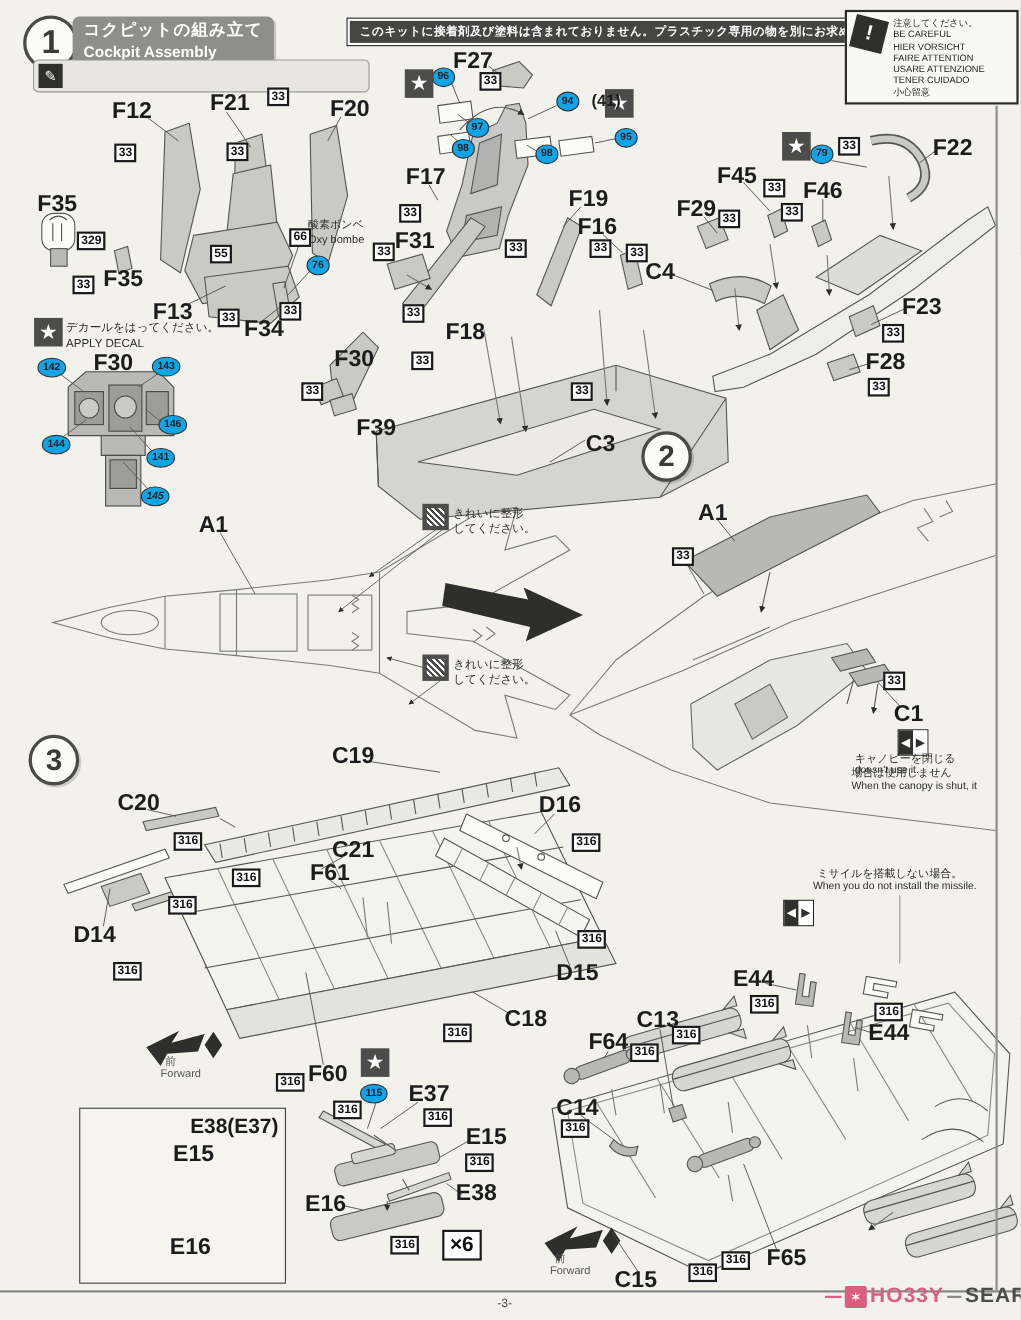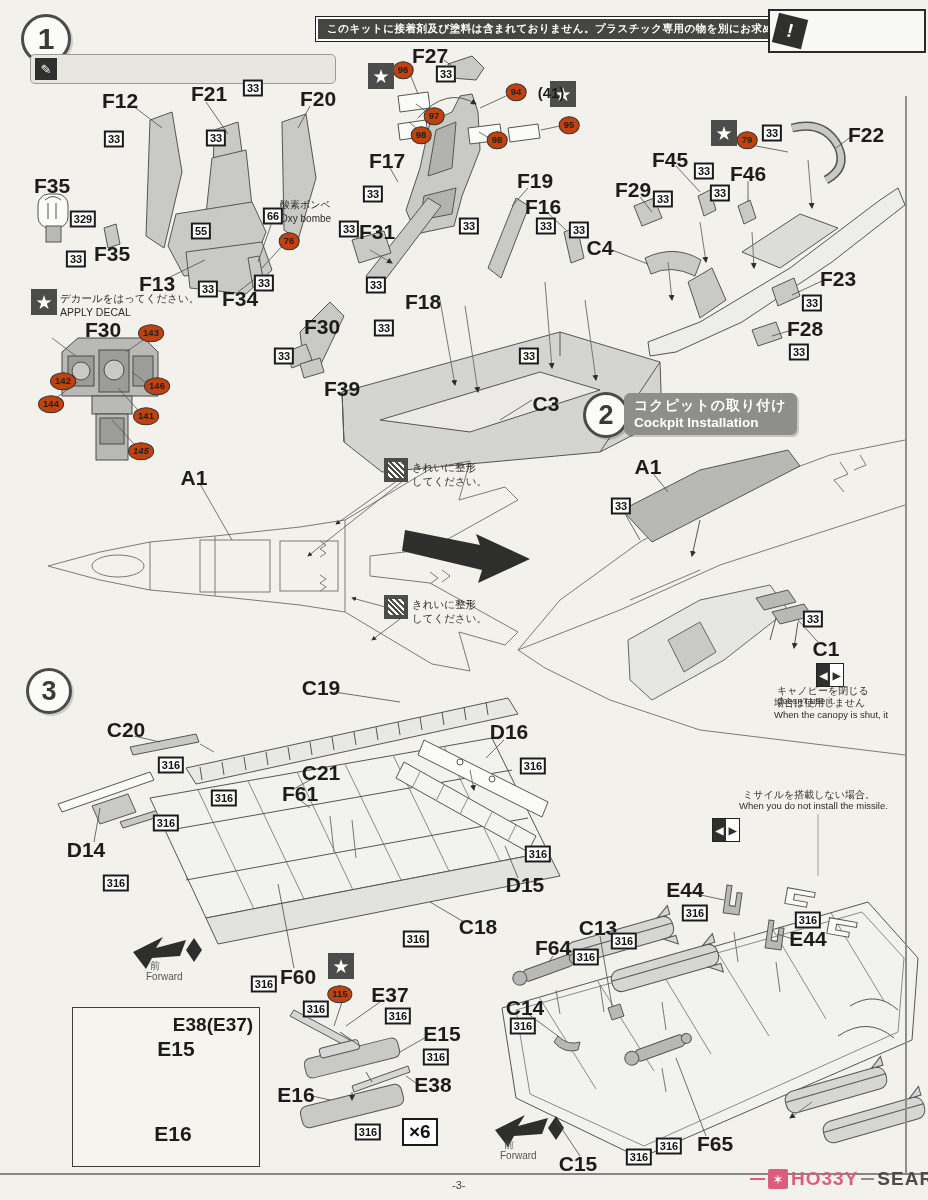--- a/index.html
+++ b/index.html
@@ -22,21 +22,21 @@
   .kitnote{position:absolute;border:1px solid #222;background:#fff;padding:2px;}
   .kitnote-inner{background:#454543;color:#fff;font-weight:bold;font-size:10.5px;letter-spacing:.5px;
     padding:3px 9px;white-space:nowrap;}
   .cautionbox{position:absolute;background:#f8f8f5;border:2px solid #2a2a28;display:flex;gap:7px;padding:5px;}
   .caution-lines{font-size:8.4px;line-height:1.22;color:#222;white-space:nowrap;}
   .excl{font-weight:bold;font-size:19px;transform:rotate(14deg);}
   
   .plabel{position:absolute;transform:translate(-50%,-50%);font-weight:bold;font-size:21px;color:#1c1c1c;white-space:nowrap;}
   .psq{position:absolute;transform:translate(-50%,-50%);background:#fff;border:2px solid #1a1a1a;
     font-weight:bold;font-size:11px;line-height:13px;padding:0 2px;color:#111;white-space:nowrap;}
-  .pcirc{position:absolute;transform:translate(-50%,-50%);background:#c2410c;border:1.5px solid #333;
+  .pcirc{position:absolute;transform:translate(-50%,-50%);background:#0ea5e9;border:1.5px solid #333;
     border-radius:50%;font-weight:bold;font-size:9.5px;line-height:1;padding:3px 4px;min-width:10px;
     text-align:center;color:#222;}
   .star{position:absolute;transform:translate(-50%,-50%);width:26px;height:26px;background:#4c4c4a;
     color:#fff;display:flex;align-items:center;justify-content:center;font-size:19px;}
   .ftext{position:absolute;transform:translate(-50%,-50%);color:#1c1c1c;white-space:nowrap;}
   .note{position:absolute;font-size:10.5px;color:#2c2c2a;white-space:nowrap;line-height:1.15;}
   .fileicon{position:absolute;width:24px;height:24px;background:#4c4c4a;transform:translate(-50%,-50%);}
   .fileicon::after{content:"";position:absolute;inset:4px;
     background:repeating-linear-gradient(45deg,#4c4c4a 0 2px,#fff 2px 4px);}
   .opticon{position:absolute;width:26px;height:22px;transform:translate(-50%,-50%);
@@ -317,39 +317,48 @@
       <path d="M410,74 L418,94 M427,112 L416,104 M418,130 L409,122 M489,138 L479,132 M560,126 L541,130 M506,96 L480,108"></path>
       <path d="M640,197 L652,212 M676,166 L700,192 M748,181 L748,202 M852,136 L836,148 M824,280 L792,295 M792,330 L772,336 M756,146 L788,152"></path>
       <path d="M652,472 L668,492 M624,512 L640,540 M818,642 L798,620"></path>
       <path d="M334,692 L400,702 M134,736 L160,742 M312,779 L292,790 M300,800 L310,808 M94,842 L100,808 M504,740 L486,758 M518,878 L505,846 M464,922 L430,902 M294,968 L278,884"></path>
       <path d="M380,1002 L346,1026 M342,1002 L334,1026 M428,1036 L400,1052 M420,1086 L406,1076 M312,1096 L330,1100"></path>
       <path d="M696,894 L724,900 M796,940 L777,934 M600,936 L612,1006 M553,956 L549,962 M528,1014 L558,1036 M580,1156 L556,1120 M706,1136 L676,1058"></path>
     </g>
   </svg>
 
   <div class="badge-circle" style="left:21px;top:14px;width:44px;height:44px;font-size:30px">1</div>
+  <div class="step-box" style="left:66px;top:15px">
+    <div class="step-jp">コクピットの組み立て</div>
+    <div class="step-en">Cockpit Assembly</div>
+  </div>
 
   <div class="badge-circle" style="left:583px;top:392px;width:40px;height:40px;font-size:27px">2</div>
-  <div class="step-box" style="left:624px;top:393px">
-    <div class="step-jp" style="font-size:14px">コクピットの取り付け</div>
-    <div class="step-en" style="font-size:13.5px">Cockpit Installation</div>
-  </div>
 
   <div class="badge-circle" style="left:26px;top:668px;width:40px;height:40px;font-size:27px">3</div>
 
   <div class="etchbox" style="left:30px;top:54px;width:292px">
     <span class="blackicon" style="width:22px;height:22px;font-size:13px">✎</span>
   </div>
 
   <div class="kitnote" style="left:315px;top:16px">
     <div class="kitnote-inner">このキットに接着剤及び塗料は含まれておりません。プラスチック専用の物を別にお求め下さい。</div>
   </div>
 
   <div class="cautionbox" style="left:768px;top:9px;width:144px">
     <span class="blackicon excl" style="width:30px;height:30px">!</span>
+    <span class="caution-lines">
+      <span>注意してください。</span><br>
+      <span>BE CAREFUL</span><br>
+      <span>HIER VORSICHT</span><br>
+      <span>FAIRE ATTENTION</span><br>
+      <span>USARE ATTENZIONE</span><br>
+      <span>TENER CUIDADO</span><br>
+      <span>小心留意</span>
+    </span>
   </div>
 
   <div class="note" style="left:60px;top:292px">デカールをはってください。</div>
   <div class="note" style="left:60px;top:306px">APPLY DECAL</div>
 
   <div class="note" style="left:280px;top:199px;font-size:10px">酸素ボンベ</div>
   <div class="note" style="left:280px;top:213px;font-size:10px">Oxy bombe</div>
 
   <div class="fileicon" style="left:396px;top:470px"></div>
   <div class="note" style="left:412px;top:461px">きれいに整形</div>
@@ -400,21 +409,21 @@
       <div class="plabel" style="left: 120px; top: 101px;">F12</div>
       <div class="plabel" style="left: 209px; top: 94px;">F21</div>
       <div class="plabel" style="left: 318px; top: 99px;">F20</div>
       <div class="plabel" style="left: 52px; top: 186px;">F35</div>
       <div class="plabel" style="left: 112px; top: 254px;">F35</div>
       <div class="plabel" style="left: 157px; top: 284px;">F13</div>
       <div class="plabel" style="left: 240px; top: 299px;">F34</div>
       <div class="plabel" style="left: 103px; top: 330px;">F30</div>
       <div class="plabel" style="left: 430px; top: 56px;">F27</div>
       <div class="plabel" style="left: 387px; top: 161px;">F17</div>
-      <div class="plabel" style="left: 377px; top: 219px; margin-top: 13px;">F31</div>
+      <div class="plabel" style="left: 377px; top: 219px;">F31</div>
       <div class="plabel" style="left: 423px; top: 302px;">F18</div>
       <div class="plabel" style="left: 322px; top: 327px;">F30</div>
       <div class="plabel" style="left: 294px; top: 389px; margin-left: 48px;">F39</div>
       <div class="plabel" style="left: 535px; top: 181px;">F19</div>
       <div class="plabel" style="left: 543px; top: 207px;">F16</div>
       <div class="plabel" style="left: 600px; top: 248px;">C4</div>
       <div class="plabel" style="left: 546px; top: 404px;">C3</div>
       <div class="plabel" style="left: 633px; top: 190px;">F29</div>
       <div class="plabel" style="left: 670px; top: 160px;">F45</div>
       <div class="plabel" style="left: 748px; top: 174px;">F46</div>
@@ -496,21 +505,21 @@
       <div class="pcirc" style="left: 289px; top: 241px;">76</div>
       <div class="pcirc" style="left: 747px; top: 140px;">79</div>
       <div class="pcirc" style="left: 569px; top: 125px; text-align: right;">95</div>
       <div class="pcirc" style="left: 403px; top: 70px;">96</div>
       <div class="pcirc" style="left: 434px; top: 116px;">97</div>
       <div class="pcirc" style="left: 421px; top: 135px;">98</div>
       <div class="pcirc" style="left: 497px; top: 140px;">98</div>
       <div class="pcirc" style="left: 516px; top: 92px;">94</div>
       <div class="pcirc" style="left: 340px; top: 994px;">115</div>
       <div class="pcirc" style="left: 146px; top: 416px;">141</div>
-      <div class="pcirc" style="left: 63px; top: 334px; margin-top: 47px;">142</div>
+      <div class="pcirc" style="left: 47px; top: 334px;">142</div>
       <div class="pcirc" style="left: 151px; top: 333px;">143</div>
       <div class="pcirc" style="left: 51px; top: 404px;">144</div>
       <div class="pcirc" style="left: 141px; top: 451px; font-style: italic;">145</div>
       <div class="pcirc" style="left: 157px; top: 386px;">146</div>
       <div class="star" style="left: 44px; top: 302px;">★</div>
       <div class="star" style="left: 381px; top: 76px;">★</div>
       <div class="star" style="left: 563px; top: 94px;">★</div>
       <div class="star" style="left: 724px; top: 133px;">★</div>
       <div class="star" style="left: 341px; top: 966px;">★</div>
       <div class="ftext" style="left: 551px; top: 92px; font-size: 15px; font-weight: bold;">(41)</div>

